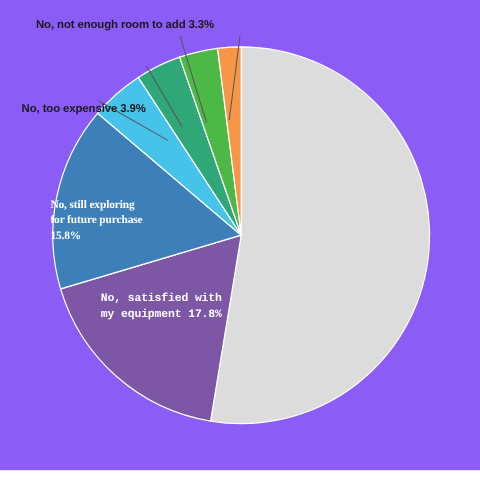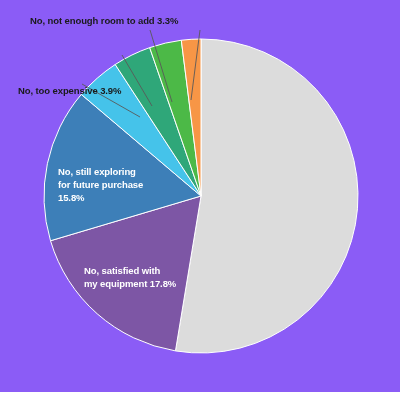--- a/index.html
+++ b/index.html
@@ -42,22 +42,22 @@
     white-space: pre-line;
     letter-spacing: -0.1px;
   }
   .in-label.dark {
     color: #2b2b2b;
   }
   #lbl-room    { left: 30px;  top: 14px;  }
   #lbl-opened  { left: 196px; top: 14px;  }
   #lbl-expense { left: 18px;  top: 40px; margin-top: 44px;  }
   #lbl-market  { left: 30px;  top: 66px;  width: 70px; }
-  #lbl-explore { left: 58px;  top: 165px; width: 104px; }
-  #lbl-satisf  { left: 84px;  top: 264px; width: 104px; }
+  #lbl-explore { left: 42px;  top: 165px; width: 104px; font-family: Liberation Serif, serif; }
+  #lbl-satisf  { left: 84px;  top: 242px; width: 104px; font-family: Liberation Mono, monospace; }
   #lbl-upgrade { left: 232px; top: 182px; width: 92px; }
 </style>
 </head>
 <body>
 
 <div id="page">
 
   <svg id="chart-svg" viewBox="0 0 400 400">
     <g id="slices">
         <path d="M 201 196 L 201.00 39.00 A 157 157 0 1 1 175.47 350.91 Z" fill="#dcdcdc" stroke="#ffffff" stroke-width="1"></path>

